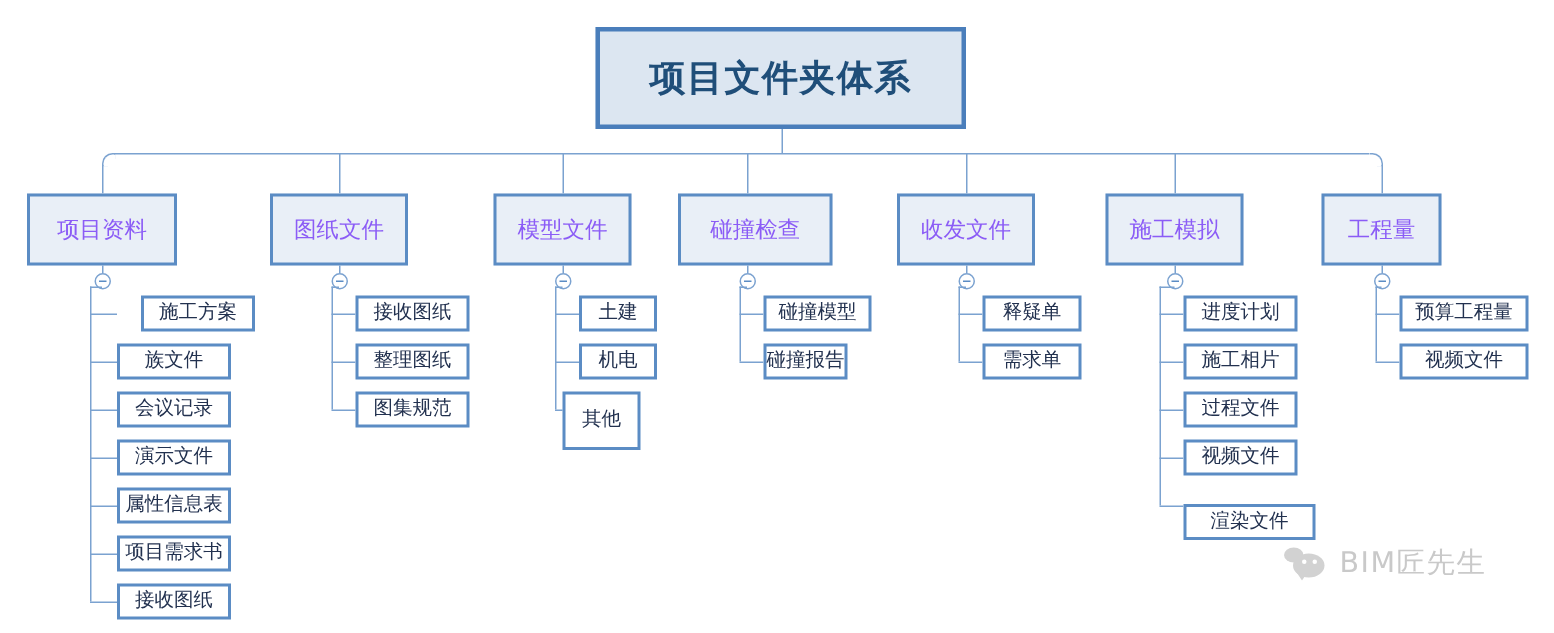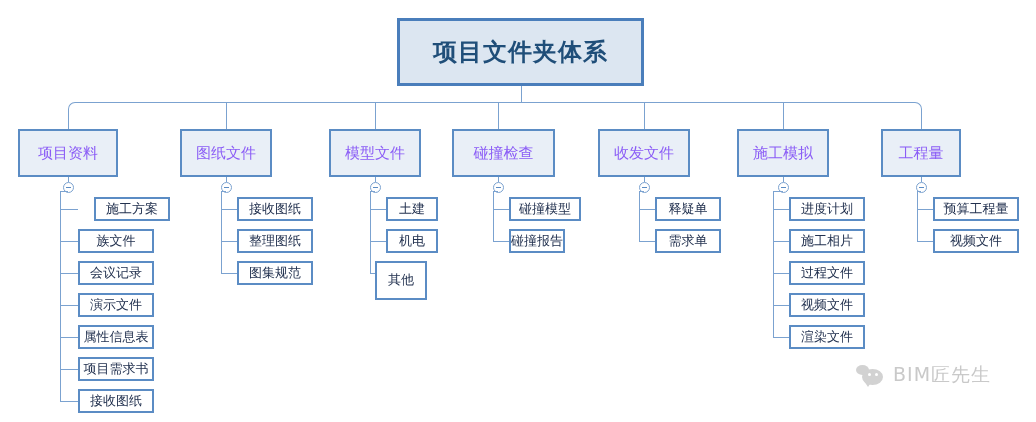--- a/index.html
+++ b/index.html
@@ -140,21 +140,21 @@
     <div class="ln lnv" style="left: 773px; top: 191px; height: 146px;"></div>
     <div class="ln lnh" style="left: 773px; top: 209px; width: 16px;"></div>
     <div class="node leaf" style="left: 789px; top: 197px; width: 76px; height: 24px;">进度计划</div>
     <div class="ln lnh" style="left: 773px; top: 241px; width: 16px;"></div>
     <div class="node leaf" style="left: 789px; top: 229px; width: 76px; height: 24px;">施工相片</div>
     <div class="ln lnh" style="left: 773px; top: 273px; width: 16px;"></div>
     <div class="node leaf" style="left: 789px; top: 261px; width: 76px; height: 24px;">过程文件</div>
     <div class="ln lnh" style="left: 773px; top: 305px; width: 16px;"></div>
     <div class="node leaf" style="left: 789px; top: 293px; width: 76px; height: 24px;">视频文件</div>
     <div class="ln lnh" style="left: 773px; top: 337px; width: 16px;"></div>
-    <div class="node leaf" style="left: 789px; top: 325px; width: 76px; height: 24px;">渲染文件</div>
+    <div class="node leaf" style="left: 789px; top: 336px; width: 88px; height: 24px;">渲染文件</div>
     <div class="ln lnv" style="left: 921px; top: 110px; height: 19px;"></div>
     <div class="node lvl2" style="left: 881px; top: 129px; width: 80px; height: 48px;">工程量</div>
     <div class="ln lnv" style="left: 921px; top: 177px; height: 5px;"></div>
     <div class="collapse" style="left: 915.5px; top: 182px;"></div>
     <div class="ln lnv" style="left: 921px; top: 193px;"></div>
     <div class="ln lnh" style="left: 917px; top: 191px; width: 4px;"></div>
     <div class="ln lnv" style="left: 917px; top: 191px; height: 50px;"></div>
     <div class="ln lnh" style="left: 917px; top: 209px; width: 16px;"></div>
     <div class="node leaf" style="left: 933px; top: 197px; width: 86px; height: 24px;">预算工程量</div>
     <div class="ln lnh" style="left: 917px; top: 241px; width: 16px;"></div>

